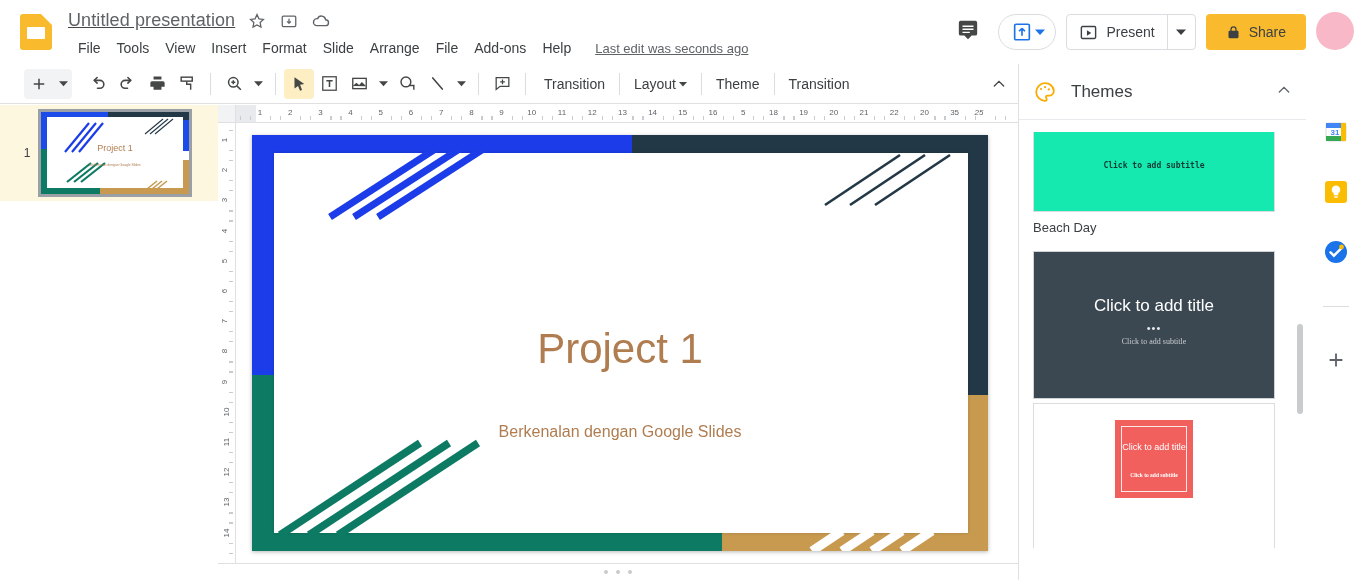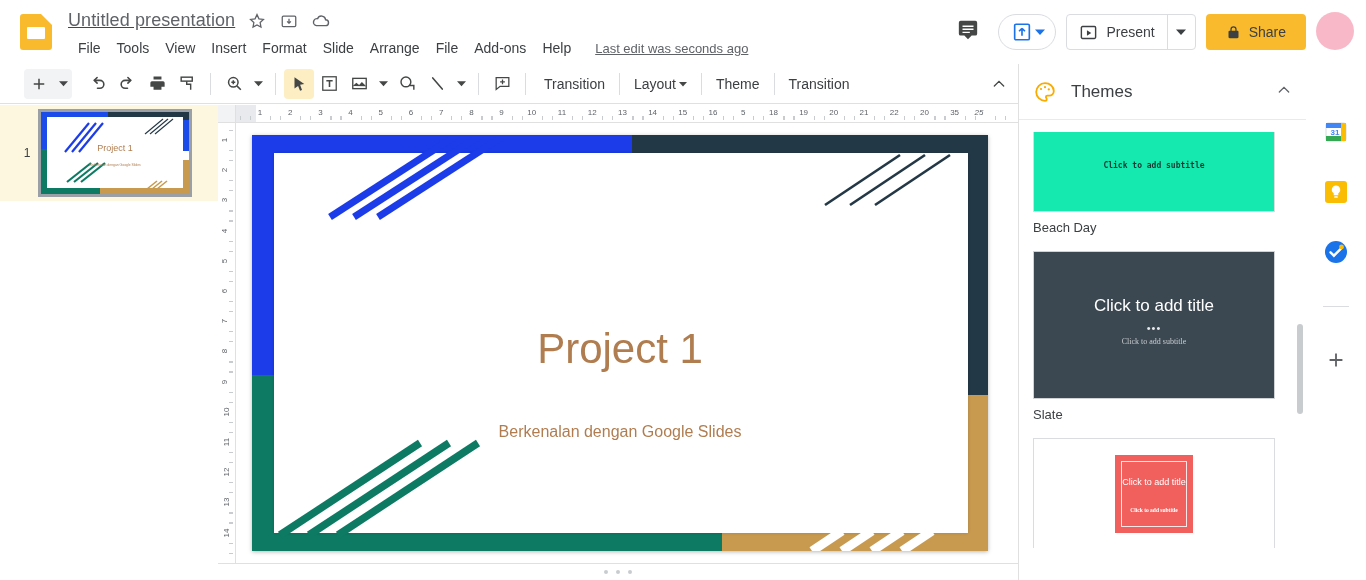--- a/index.html
+++ b/index.html
@@ -752,21 +752,20 @@
         </div>
         <div class="theme-name">Beach Day</div>
       </div>
 
       <div class="theme-item">
         <div class="theme-card" style="background:#3B4852;border-color:#cfd3d6">
           <div class="tc-title" style="top:44px;color:#ffffff;font-size:17px;font-family:'Liberation Sans',sans-serif">Click to add title</div>
           <div class="tc-sub" style="top:70px;color:#e8eaed;font-size:11px;letter-spacing:1px">•••</div>
           <div class="tc-sub" style="top:85px;color:#c9ccce;font-size:8px;font-family:'Liberation Serif',serif">Click to add subtitle</div>
         </div>
-        <div class="theme-name">Slate</div>
       </div>
 
       <div class="theme-item">
         <div class="theme-card" style="background:#ffffff">
           <div style="position:absolute;left:50%;top:16px;transform:translateX(-50%);width:78px;height:78px;background:#F2605E;">
             <div style="position:absolute;inset:6px;border:1px solid rgba(255,255,255,.85)"></div>
             <div class="tc-title" style="top:22px;color:#ffffff;font-size:9px;line-height:11px;font-family:'Liberation Sans',sans-serif">Click to add title</div>
             <div class="tc-sub" style="top:52px;color:#ffffff;font-size:5.5px;font-weight:bold;font-family:'Liberation Serif',serif">Click to add subtitle</div>
           </div>
         </div>

